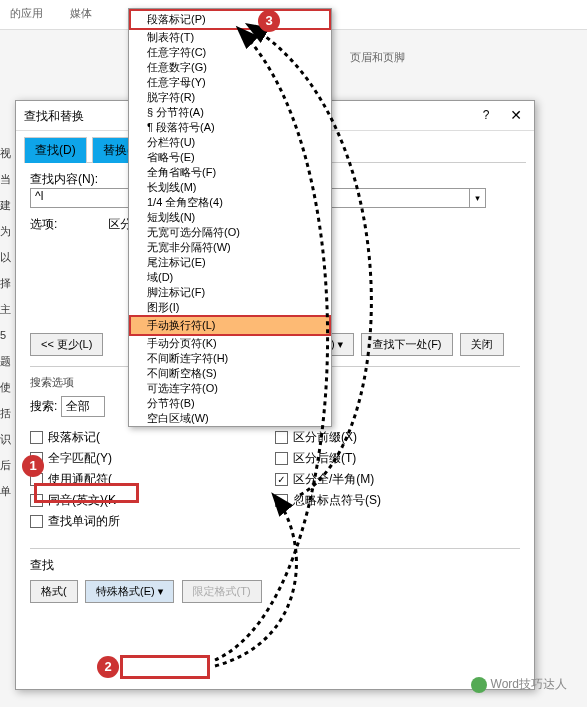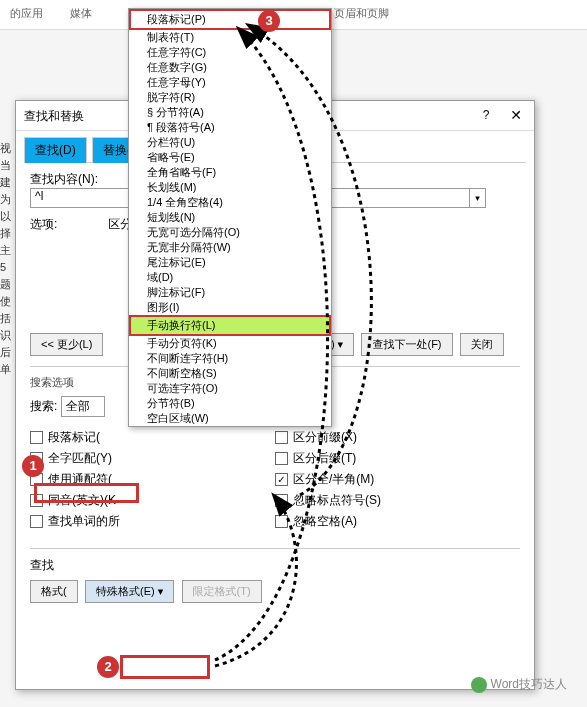--- a/index.html
+++ b/index.html
@@ -2,21 +2,21 @@
 <html><head>
 <meta charset="utf-8">
 <style>
 * { box-sizing: border-box; font-family: "Microsoft YaHei", SimSun, sans-serif; font-size: 12px; }
 body { margin: 0; background: #f5f5f5; width: 587px; height: 707px; position: relative; overflow: hidden; }
 
 .ribbon { position: absolute; top: 0; left: 0; right: 0; height: 30px; background: #fff; border-bottom: 1px solid #ddd; }
 .ribbon-label { position: absolute; top: 6px; font-size: 11px; color: #666; }
 .ribbon-l1 { left: 10px; }
 .ribbon-l2 { left: 70px; }
-.ribbon-l3 { left: 334px; }
+.ribbon-l3 { left: 350px; margin-top: 44px; }
 
 .dialog { position: absolute; top: 100px; left: 15px; width: 520px; height: 590px; background: #fff; border: 1px solid #999; box-shadow: 2px 2px 8px rgba(0,0,0,0.3); }
 .dialog-title { height: 30px; line-height: 30px; padding-left: 8px; border-bottom: 1px solid #ddd; position: relative; }
 .dialog-close { position: absolute; right: 8px; top: 4px; width: 20px; height: 20px; text-align: center; line-height: 20px; font-size: 14px; cursor: pointer; }
 .dialog-help { position: absolute; right: 38px; top: 4px; width: 20px; height: 20px; text-align: center; line-height: 20px; cursor: pointer; }
 
 .tabs { height: 26px; border-bottom: 1px solid #ccc; margin: 6px 8px 0 8px; }
 .tab { display: inline-block; padding: 4px 10px; border: 1px solid #ccc; border-bottom: none; background: #0ea5e9; margin-right: 2px; cursor: pointer; }
 
 .form-row { margin: 8px 14px; }
@@ -36,37 +36,37 @@
 .checkbox-col { flex: 1; }
 .checkbox-item { margin: 4px 0; display: flex; align-items: center; }
 .cb { width: 13px; height: 13px; border: 1px solid #666; margin-right: 5px; display: inline-flex; align-items: center; justify-content: center; font-size: 10px; }
 .cb.checked::after { content: "✓"; color: #000; }
 
 .find-section { margin: 14px; border-top: 1px solid #ccc; padding-top: 8px; }
 
 .popup-menu { position: absolute; top: 8px; left: 128px; width: 204px; background: #fff; border: 1px solid #999; box-shadow: 2px 2px 6px rgba(0,0,0,0.3); z-index: 100; }
 .menu-item { padding: 0 18px; cursor: pointer; font-size: 11px; white-space: nowrap; }
 .menu-item.hl1 { border: 2px solid #cc3333; padding: 1px 16px; }
-.menu-item.hl2 { border: 2px solid #cc3333; background: #bef264; padding: 1px 16px; }
+.menu-item.hl2 { border: 2px solid #cc3333; background: #fdba74; padding: 1px 16px; }
 
 .callout { position: absolute; width: 22px; height: 22px; border-radius: 50%; background: #cc3333; color: #fff; text-align: center; line-height: 22px; font-weight: bold; font-size: 13px; z-index: 200; }
 .c1 { top: 455px; left: 22px; }
 .c2 { top: 656px; left: 97px; }
 .c3 { top: 10px; left: 258px; }
 
 .red-box { position: absolute; border: 3px solid #cc3333; z-index: 150; pointer-events: none; }
 .rb-wildcard { top: 483px; left: 34px; width: 105px; height: 20px; }
 .rb-format { top: 655px; left: 120px; width: 90px; height: 24px; }
 
 .arrow-path { position: absolute; z-index: 120; pointer-events: none; }
 
 .wm { position: absolute; right: 20px; bottom: 14px; color: #888; font-size: 12px; z-index: 300; }
 .wm-ico { display:inline-block; width:16px; height:16px; border-radius:50%; background:#5a5; vertical-align:middle; margin-right:4px; }
 
-.left-strip { position: absolute; left: 0; top: 140px; width: 14px; font-size: 11px; color: #333; line-height: 17px; }
+.left-strip { position: absolute; left: 0; top: 140px; width: 14px; font-size: 11px; color: #333; line-height: 26px; }
 </style>
 </head>
 <body>
 
 <div class="ribbon">
   <span class="ribbon-label ribbon-l1">的应用</span>
   <span class="ribbon-label ribbon-l2">媒体</span>
   <span class="ribbon-label ribbon-l3">页眉和页脚</span>
 </div>
 
@@ -140,24 +140,20 @@
             <span class="cb"></span>
             <span>区分后缀(T)</span>
           </div>
         <div class="checkbox-item">
             <span class="cb checked"></span>
             <span>区分全/半角(M)</span>
           </div>
         <div class="checkbox-item">
             <span class="cb"></span>
             <span>忽略标点符号(S)</span>
-          </div>
-        <div class="checkbox-item">
-            <span class="cb"></span>
-            <span>忽略空格(A)</span>
           </div>
       </div>
     </div>
   </div>
 
   <div class="find-section">
     <div>查找</div>
     <div style="margin-top:6px">
       <span class="btn">格式(</span>
       <span class="btn" style="background:#d6e5f3">特殊格式(E) ▾</span>

